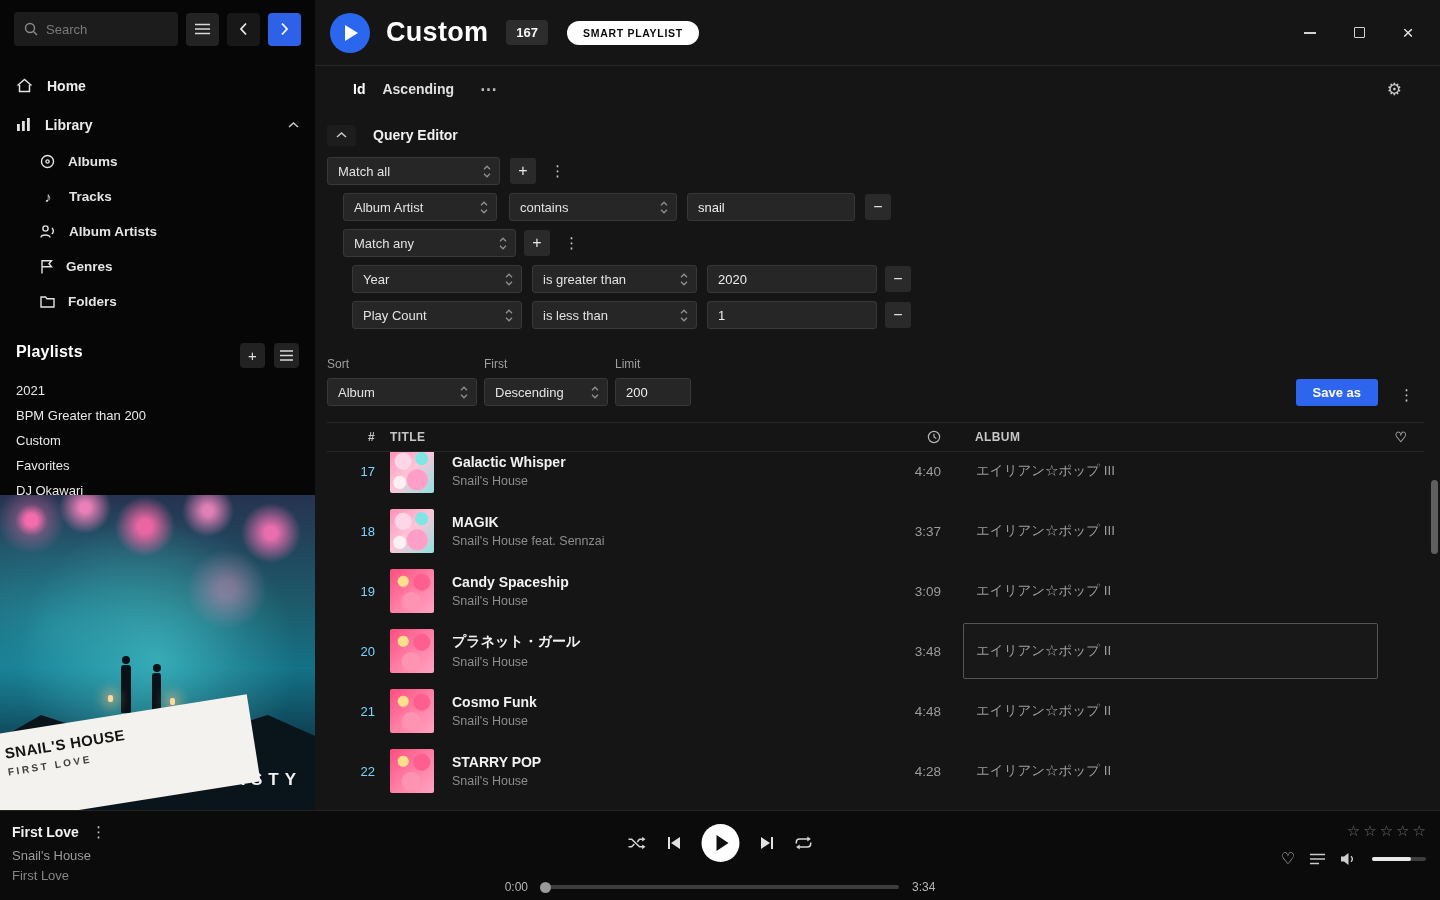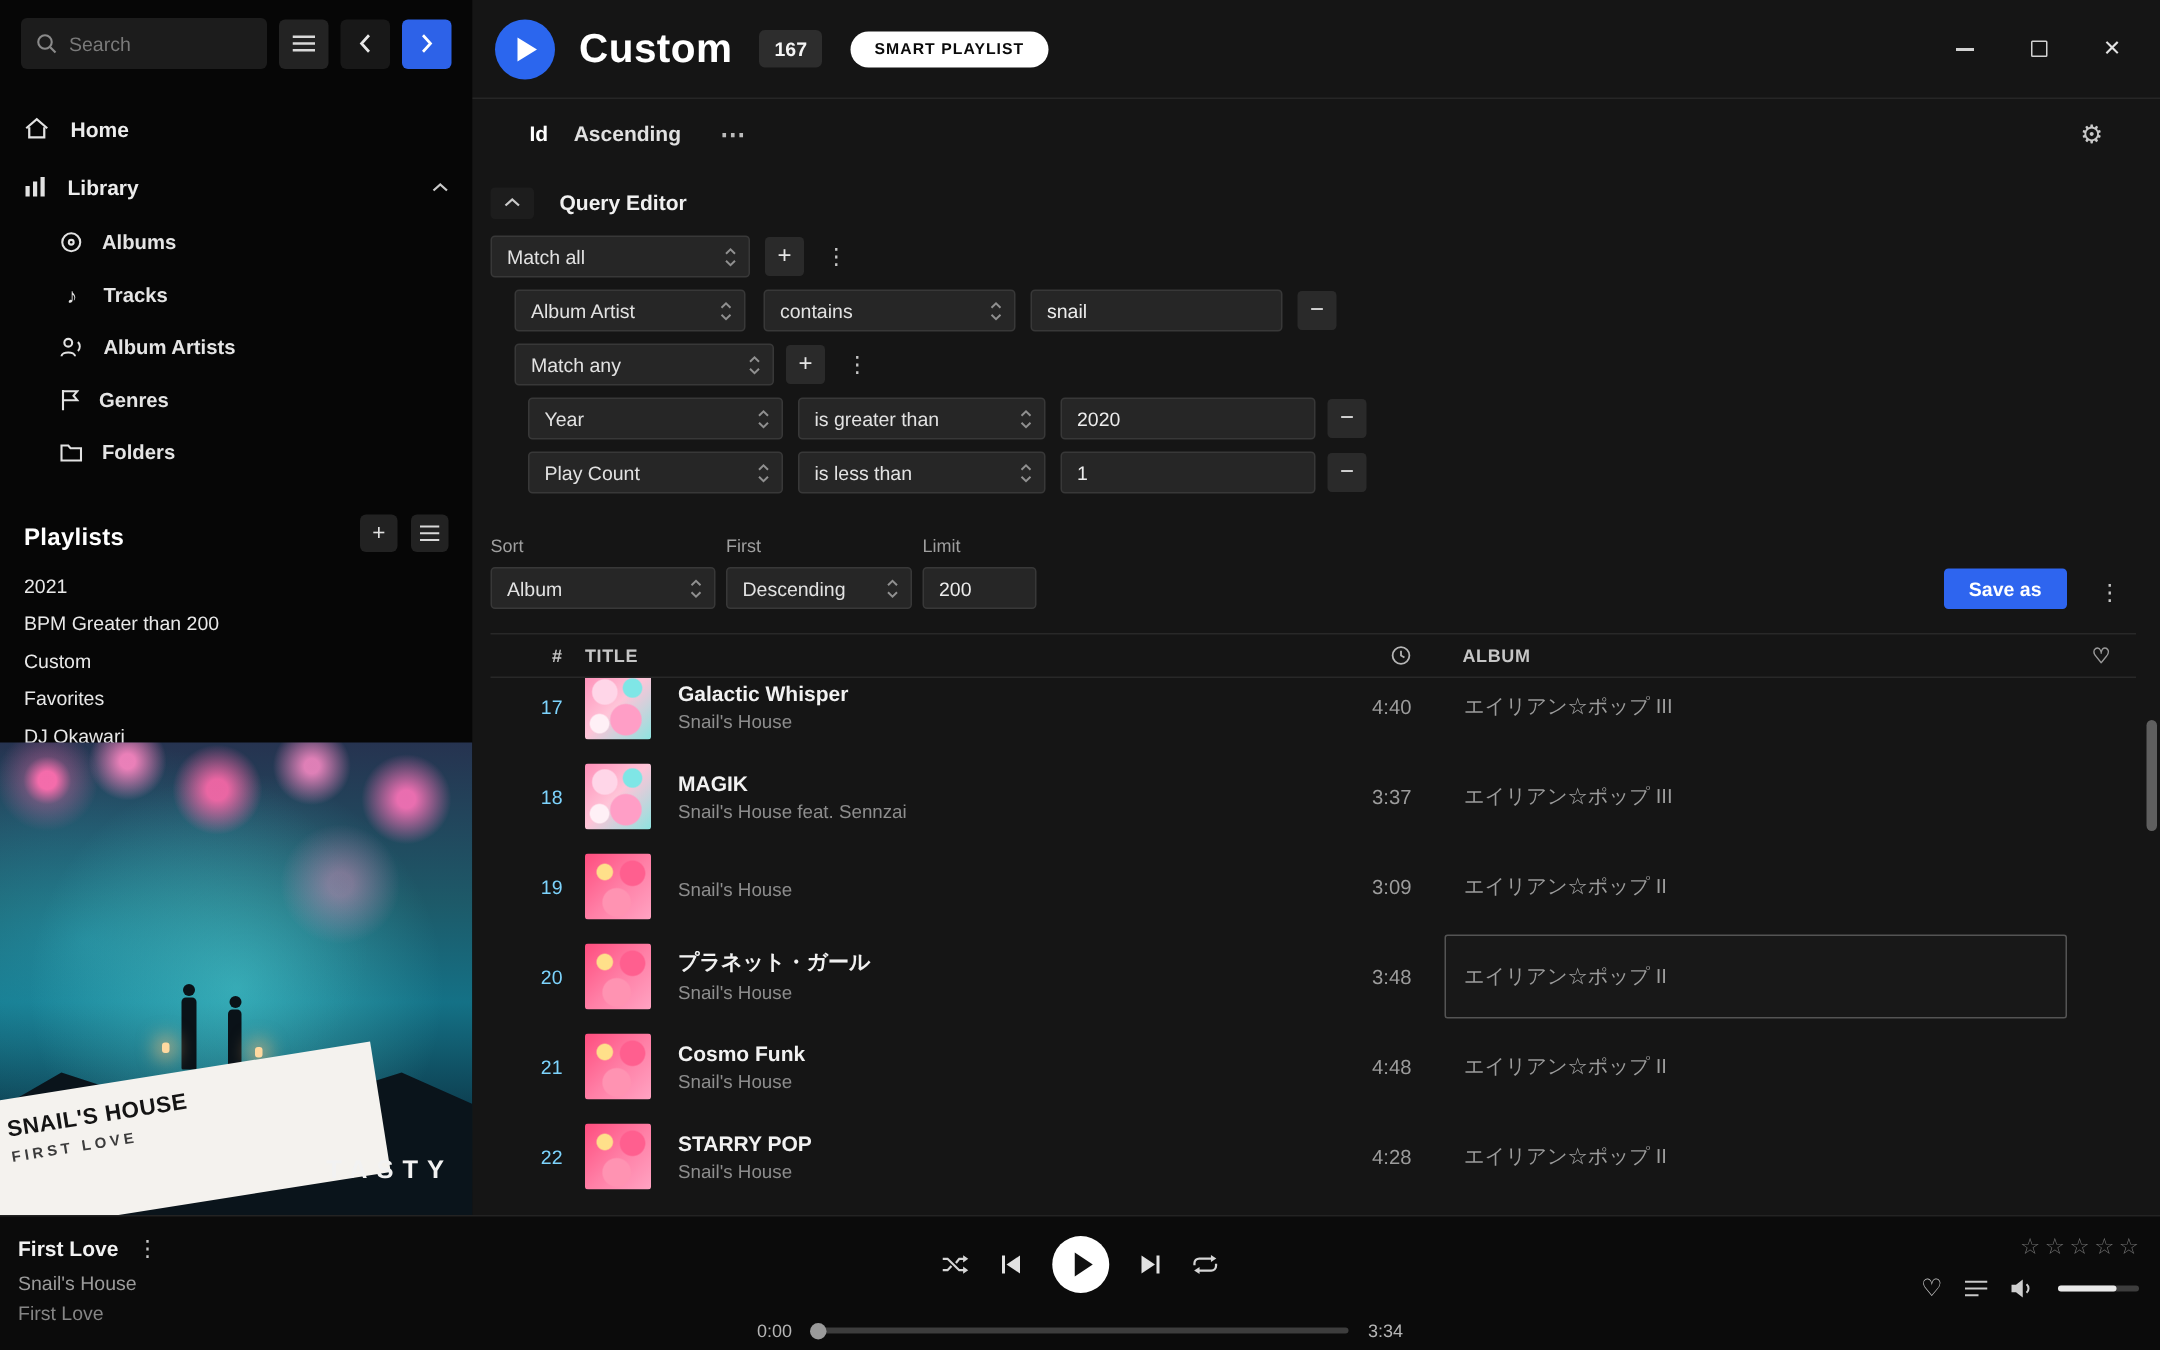--- a/index.html
+++ b/index.html
@@ -18,21 +18,21 @@
   .icon-btn.darker { background:#181818; }
   .icon-btn.primary { background:#2d62e8; }
 
   .nav { margin-top:10px; }
   .nav-item { height:39px; display:flex; align-items:center; gap:14px; padding:0 16px; color:#ececec; font-size:14px; font-weight:700; cursor:pointer; }
   .nav-item .chev-right { margin-left:auto; }
   .sub-list { }
   .sub-item { height:35px; display:flex; align-items:center; gap:13px; padding:0 16px 0 40px; color:#e4e4e4; font-size:13.5px; font-weight:700; cursor:pointer; }
   .glyph-ico { color:#e2e2e2; font-size:14px; width:16px; text-align:center; }
 
-  .playlists-head { display:flex; align-items:flex-end; margin-top:24px; padding:0 16px; }
+  .playlists-head { display:flex; align-items:flex-start; margin-top:24px; padding:0 16px; }
   .playlists-head h2 { font-size:16px; font-weight:800; color:#fff; letter-spacing:.2px; }
   .ph-btns { margin-left:auto; display:flex; gap:9px; }
   .mini-btn { width:25px; height:25px; border:none; border-radius:4px; background:#222; color:#e0e0e0; font-size:15px; display:flex; align-items:center; justify-content:center; cursor:pointer; }
   .playlist-list { margin-top:10px; padding:0 16px; list-style:none; }
   .playlist-list li { height:25px; display:flex; align-items:center; color:#e8e8e8; font-size:13px; cursor:pointer; }
 
   
   .cover { position:absolute; left:0; bottom:0; width:315px; height:315px; overflow:hidden;
     background:
       radial-gradient(circle at 10% 8%,  rgba(255,110,175,.95) 0 6px, rgba(255,110,175,.30) 16px, transparent 34px),
@@ -491,20 +491,21 @@
                 </div>
             <div class="col-fav"></div>
           </div>
 
           <div class="t-row">
             <div class="col-idx cell-idx">19</div>
             <div class="col-thumb">
                   <div class="thumb b"></div>
                 </div>
             <div class="col-main">
+              <div class="cell-title">Candy Spaceship</div>
               <div class="cell-artist">Snail's House</div>
             </div>
             <div class="col-dur cell-dur">3:09</div>
             <div class="col-album">
                   <div class="album-box">エイリアン☆ポップ II</div>
                 </div>
             <div class="col-fav"></div>
           </div>
 
           <div class="t-row sel-album">

